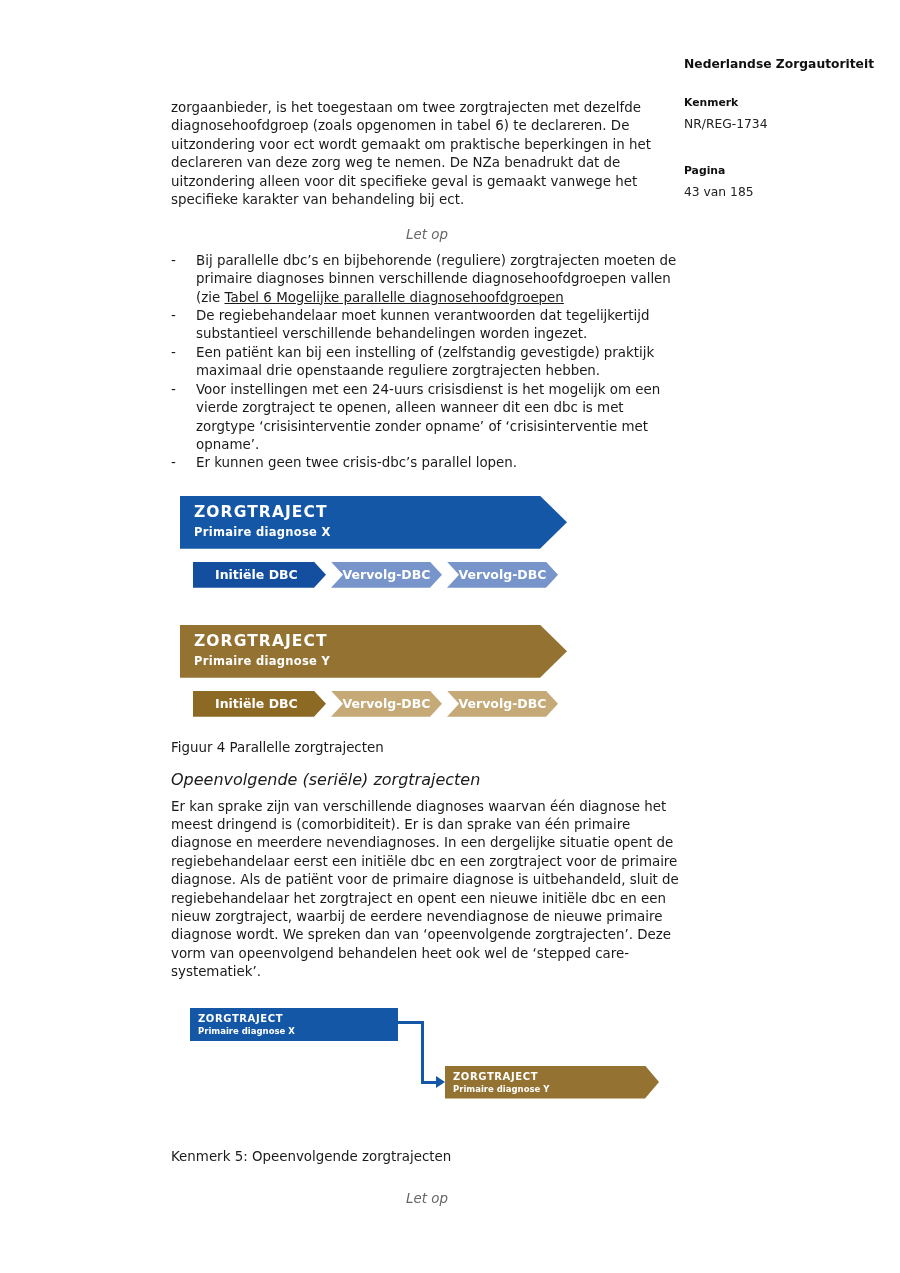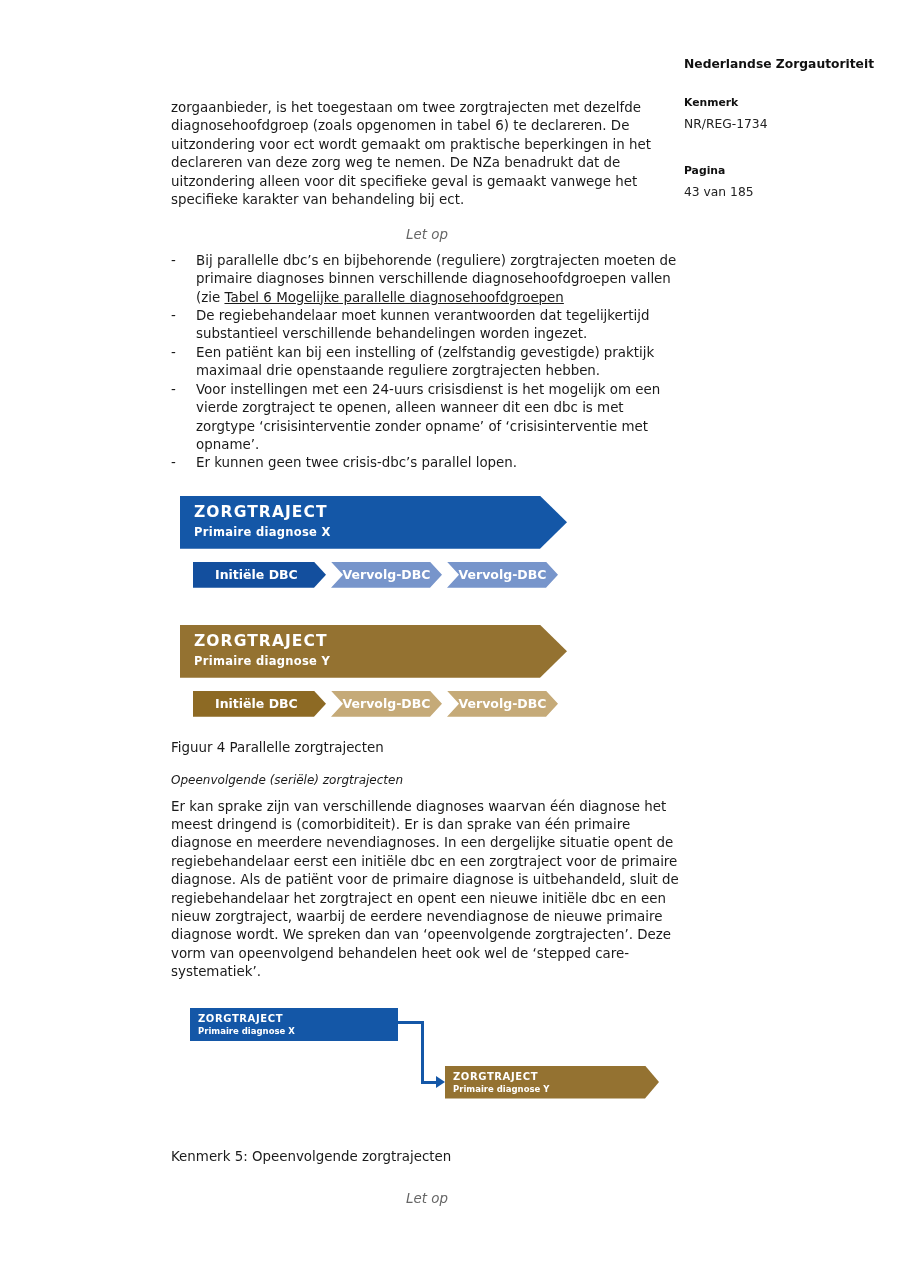--- a/index.html
+++ b/index.html
@@ -54,21 +54,21 @@
   }
   .seg.mid, .seg.lastpt {
     clip-path: polygon(0 0, calc(100% - 12px) 0, 100% 50%, calc(100% - 12px) 100%, 0 100%, 12px 50%);
   }
   .seg.b-dark  { background:#134f9e; }
   .seg.b-light { background:#7795cb; }
   .seg.n-dark  { background:#8d6a24; }
   .seg.n-light { background:#c5aa78; }
 
   .figcap { margin-top:22px; font-size:13.4px; line-height:18.4px; }
-  .serial-h { margin-top:14px; font-size:12px; line-height:18.4px; font-style:italic; color:#1a1a1a; }
+  .serial-h { margin-top:14px; font-size:16px; line-height:18.4px; font-style:italic; color:#1a1a1a; }
   .para2 { margin-top:8px; }
 
   
   .fig5 { position:relative; margin-top:26px; height:112px; }
   .sm-rect {
     position:absolute; color:#fff; box-sizing:border-box; padding:5px 0 0 8px;
   }
   .sm-rect .t1 { font-size:10px; font-weight:bold; letter-spacing:.6px; }
   .sm-rect .t2 { font-size:8.5px; font-weight:bold; margin-top:2px; }
   .sm-rect.blue  { left:19px; top:0; width:208px; height:33px; background:#1457a7; }

